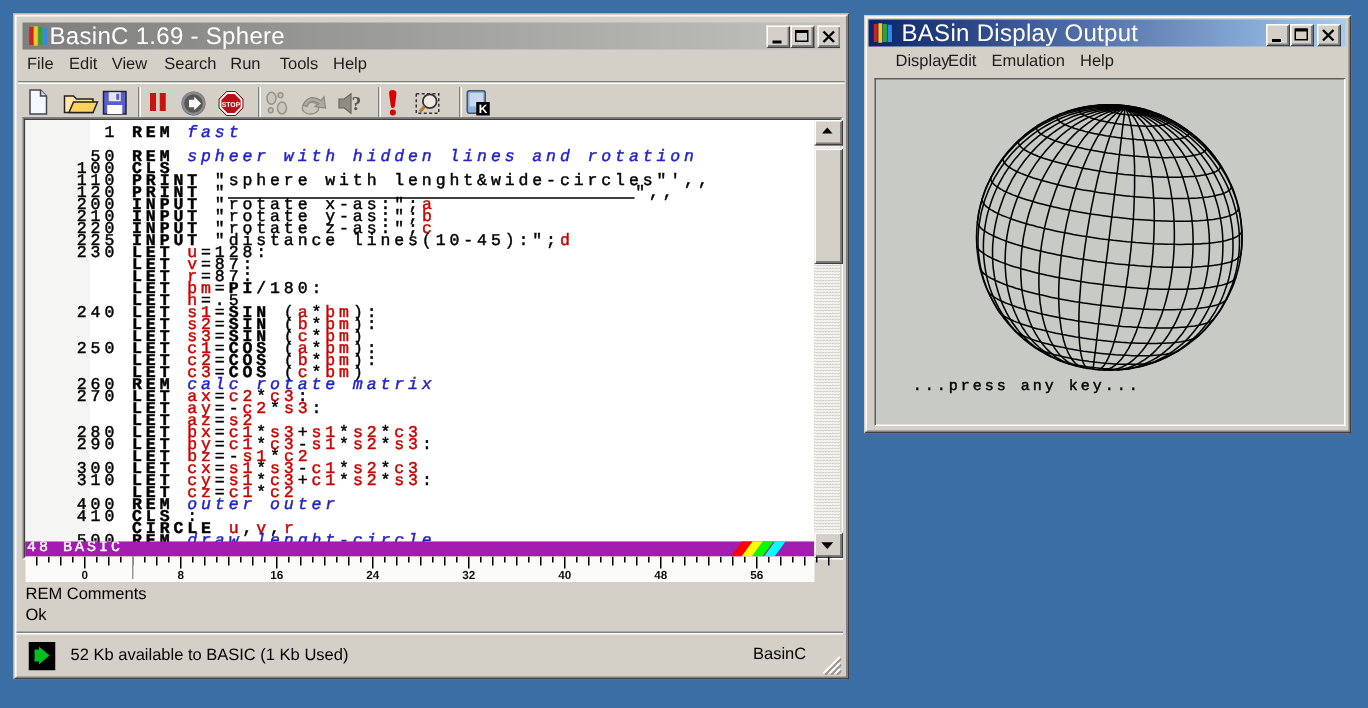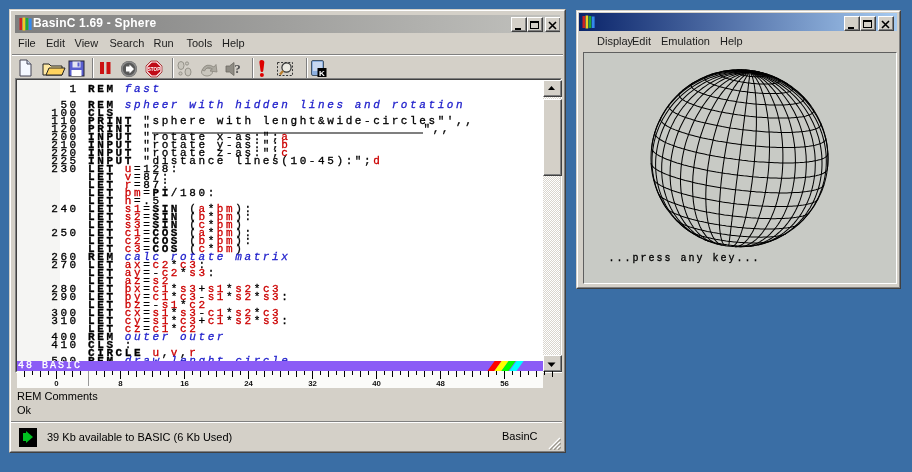--- a/index.html
+++ b/index.html
@@ -4,21 +4,21 @@
 body{width:912px;height:472px;background:#3a6ea5;position:relative;overflow:hidden;
      font-family:"Liberation Sans",sans-serif;}
 .abs{position:absolute}
 .win{position:absolute;background:#d4d0c8;
      border-top:1px solid #d4d0c8;border-left:1px solid #d4d0c8;
      border-right:1px solid #404040;border-bottom:1px solid #404040;}
 .win .inb{position:absolute;left:0;top:0;right:0;bottom:0;
      border-top:1px solid #fff;border-left:1px solid #fff;
      border-right:1px solid #808080;border-bottom:1px solid #808080;}
 .tbar{position:absolute;overflow:hidden}
-.tbar .ttxt{position:absolute;font-weight:bold;font-size:12px;color:#fff;letter-spacing:0.2px;white-space:nowrap}
+.tbar .ttxt{position:absolute;font-weight:normal;font-size:16px;color:#fff;letter-spacing:0.2px;white-space:nowrap}
 .tbtn{position:absolute;width:14px;height:13px;background:#d4d0c8;
       border-top:1px solid #fff;border-left:1px solid #fff;
       border-right:1px solid #404040;border-bottom:1px solid #404040;
       box-shadow:inset -1px -1px 0 #808080;}
 .menu{position:absolute;font-size:11px;color:#1c1c1c;white-space:nowrap}
 .sunk2{position:absolute;border:1px solid;border-color:#808080 #fff #fff #808080;}
 .sunk2 .in2{position:absolute;left:0;top:0;right:0;bottom:0;border:1px solid;border-color:#404040 #d4d0c8 #d4d0c8 #404040;}
 pre{margin:0}
 .code{position:absolute;left:42px;top:85.1px;font-family:Liberation Mono, monospace;
       font-size:11px;line-height:8px;letter-spacing:2.6px;color:#000;-webkit-text-stroke:0.3px;}
@@ -187,21 +187,21 @@
  290 <b>LET</b> <span class="v">by</span>=<span class="v">c1</span>*<span class="v">c3</span>-<span class="v">s1</span>*<span class="v">s2</span>*<span class="v">s3</span>:
      <b>LET</b> <span class="v">bz</span>=-<span class="v">s1</span>*<span class="v">c2</span>
  300 <b>LET</b> <span class="v">cx</span>=<span class="v">s1</span>*<span class="v">s3</span>-<span class="v">c1</span>*<span class="v">s2</span>*<span class="v">c3</span>
  310 <b>LET</b> <span class="v">cy</span>=<span class="v">s1</span>*<span class="v">c3</span>+<span class="v">c1</span>*<span class="v">s2</span>*<span class="v">s3</span>:
      <b>LET</b> <span class="v">cz</span>=<span class="v">c1</span>*<span class="v">c2</span>
  400 <b>REM</b> <i class="c">outer outer</i>
  410 <b>CLS</b> :
      <b>CIRCLE</b> <span class="v">u</span>,<span class="v">v</span>,<span class="v">r</span>
  500 <b>REM</b> <i class="c">draw lenght-circle</i></pre>
 
-<div class="abs" style="left:17px;top:361px;width:526px;height:9.5px;background:#8b5cf6;overflow:hidden">
+<div class="abs" style="left:17px;top:361px;width:526px;height:9.5px;background:#a21caf;overflow:hidden">
   <div class="abs zx" style="left:1px;top:-1px;color:#fff;line-height:11px">48 BASIC</div>
   <div class="abs" style="left:474px;top:-2px;width:7.2px;height:14px;background:#f00;transform:skewX(-36deg)"></div>
   <div class="abs" style="left:481.2px;top:-2px;width:7.2px;height:14px;background:#ff0;transform:skewX(-36deg)"></div>
   <div class="abs" style="left:488.4px;top:-2px;width:7.2px;height:14px;background:#0f0;transform:skewX(-36deg)"></div>
   <div class="abs" style="left:495.6px;top:-2px;width:7.2px;height:14px;background:#0ff;transform:skewX(-36deg)"></div>
 </div>
 
 <div class="abs" style="left:543px;top:80px;width:17px;height:291px;background-image:conic-gradient(#fff 25%,#d9d5cd 0 50%,#fff 0 75%,#d9d5cd 0);background-size:2px 2px"></div>
 <div class="sbtn" style="left:543px;top:80px;height:15px">
   <svg width="15" height="13">
@@ -303,21 +303,21 @@
 <div class="lbl" style="left:17px;top:390px">REM Comments</div>
 <div class="lbl" style="left:17px;top:403.5px">Ok</div>
 
 <div class="abs" style="left:11px;top:421px;width:551px;height:1px;background:#808080"></div>
 <div class="abs" style="left:11px;top:422px;width:551px;height:1px;background:#fff"></div>
 <svg class="abs" style="left:19px;top:428px" width="18" height="19">
   <rect x="0" y="0" width="18" height="19" fill="#000"></rect>
   <rect x="4" y="5" width="4" height="8" fill="#00c020"></rect>
   <path d="M7 3 L14 9 L7 15 Z" fill="#00c020"></path>
 </svg>
-<div class="lbl" style="left:47px;top:431px">39 Kb available to BASIC (6 Kb Used)</div>
+<div class="lbl" style="left:47px;top:431px">52 Kb available to BASIC (1 Kb Used)</div>
 <div class="lbl" style="left:502px;top:430px">BasinC</div>
 <svg class="abs" style="left:548px;top:437px" width="13" height="13">
   <g stroke-width="1.4">
     <line x1="12" y1="1" x2="1" y2="12" stroke="#fff"></line>
     <line x1="13" y1="2" x2="2" y2="13" stroke="#9a968c"></line>
     <line x1="12" y1="5" x2="5" y2="12" stroke="#fff"></line>
     <line x1="13" y1="6" x2="6" y2="13" stroke="#9a968c"></line>
     <line x1="12" y1="9" x2="9" y2="12" stroke="#fff"></line>
     <line x1="13" y1="10" x2="10" y2="13" stroke="#9a968c"></line>
   </g>
@@ -325,20 +325,21 @@
 
 <div class="win" style="left:576px;top:10px;width:323px;height:277px">
  <div class="inb"></div>
  <div class="tbar" style="left:2px;top:2px;width:318px;height:18px;background:linear-gradient(to right,#0a246a,#a6caf0)">
    <svg class="abs" style="left:3px;top:2px" width="14" height="14">
      <rect x="0.5" y="1" width="2.6" height="12" fill="#cc2222"></rect>
      <rect x="3.6" y="0.5" width="2.6" height="13" fill="#eecc22"></rect>
      <rect x="6.7" y="1" width="2.6" height="12" fill="#22aa33"></rect>
      <rect x="9.8" y="1.5" width="2.8" height="11.5" fill="#3388ee"></rect>
    </svg>
+   <div class="ttxt" style="left:22px;top:1px">BASin Display Output</div>
    <div class="tbtn" style="left:265px;top:2.5px"><svg width="14" height="13">
           <rect x="3" y="9" width="6" height="2" fill="#000"></rect>
         </svg></div>
    <div class="tbtn" style="left:281px;top:2.5px"><svg width="14" height="13">
           <rect x="2.5" y="2.5" width="8" height="7" fill="none" stroke="#000" stroke-width="1"></rect>
           <rect x="2.5" y="2" width="8" height="2" fill="#000"></rect>
         </svg></div>
    <div class="tbtn" style="left:298.5px;top:2.5px"><svg width="14" height="13">
           <path d="M3 3 L10 10 M10 3 L3 10" stroke="#000" stroke-width="1.6"></path>
         </svg></div>

